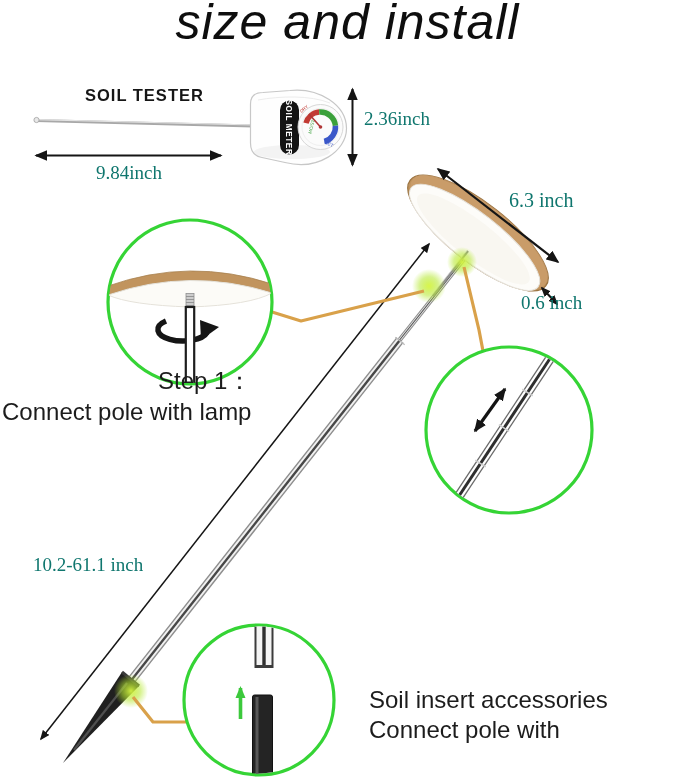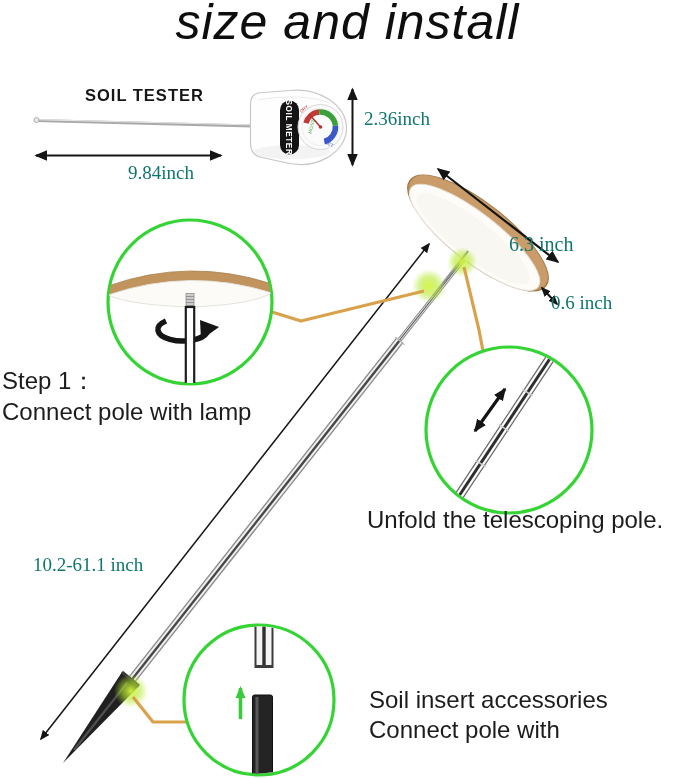--- a/index.html
+++ b/index.html
@@ -4,27 +4,27 @@
 <style>
   html,body{margin:0;padding:0;background:#fff;}
   .canvas{position:relative;width:679px;height:778px;background:#fff;overflow:hidden;
           font-family:"Liberation Sans",sans-serif;color:#1a1a1a;}
   .abs{position:absolute;}
   svg{position:absolute;left:0;top:0;}
   .title{left:0;top:-7px;width:100%;text-align:center;font-size:50px;font-style:italic;
          font-weight:500;color:#0e0e0e;letter-spacing:1px;transform:translateX(8px);}
   .brand{left:85px;top:86px;font-size:16.5px;font-weight:bold;letter-spacing:1px;color:#161616;}
   .serif{font-family:"Liberation Serif",serif;color:#0f766e;font-size:19px;}
-  .dim-length{left:96px;top:162px;margin-left:32px;}
+  .dim-length{left:96px;top:162px;}
   .dim-height{left:364px;top:108px;}
-  .dim-diameter{left:509px;top:189px;font-size:20px;margin-top:44px;}
-  .dim-thickness{left:551px;top:292px;text-align:center;}
+  .dim-diameter{left:509px;top:189px;font-size:20px;}
+  .dim-thickness{left:521px;top:292px;text-align:center;}
   .adjustable{left:33px;top:552px;line-height:25px;}
   .step{font-size:24px;line-height:31px;color:#1c1c1c;}
-  .step1{left:2px;top:365px;}
+  .step1{left:2px;top:365px;text-align:right;}
   .step3{left:367px;top:504px;}
   .step2{left:369px;top:685px;line-height:30px;}
 </style>
 </head>
 <body>
 
 <div class="canvas">
 
 <svg width="679" height="778" viewBox="0 0 679 778">
   <defs>
@@ -168,21 +168,20 @@
   <div class="abs serif adjustable">
     <div>10.2-61.1 inch</div>
   </div>
 
   <div class="abs step step1">
     <div>Step 1：</div>
     <div>Connect pole with lamp</div>
   </div>
 
   <div class="abs step step3">
-    <div>Unfold the telescoping pole.</div>
   </div>
 
   <div class="abs step step2">
     <div>Soil insert accessories</div>
     <div>Connect pole with</div>
   </div>
 
 </div>
 
 </body></html>

